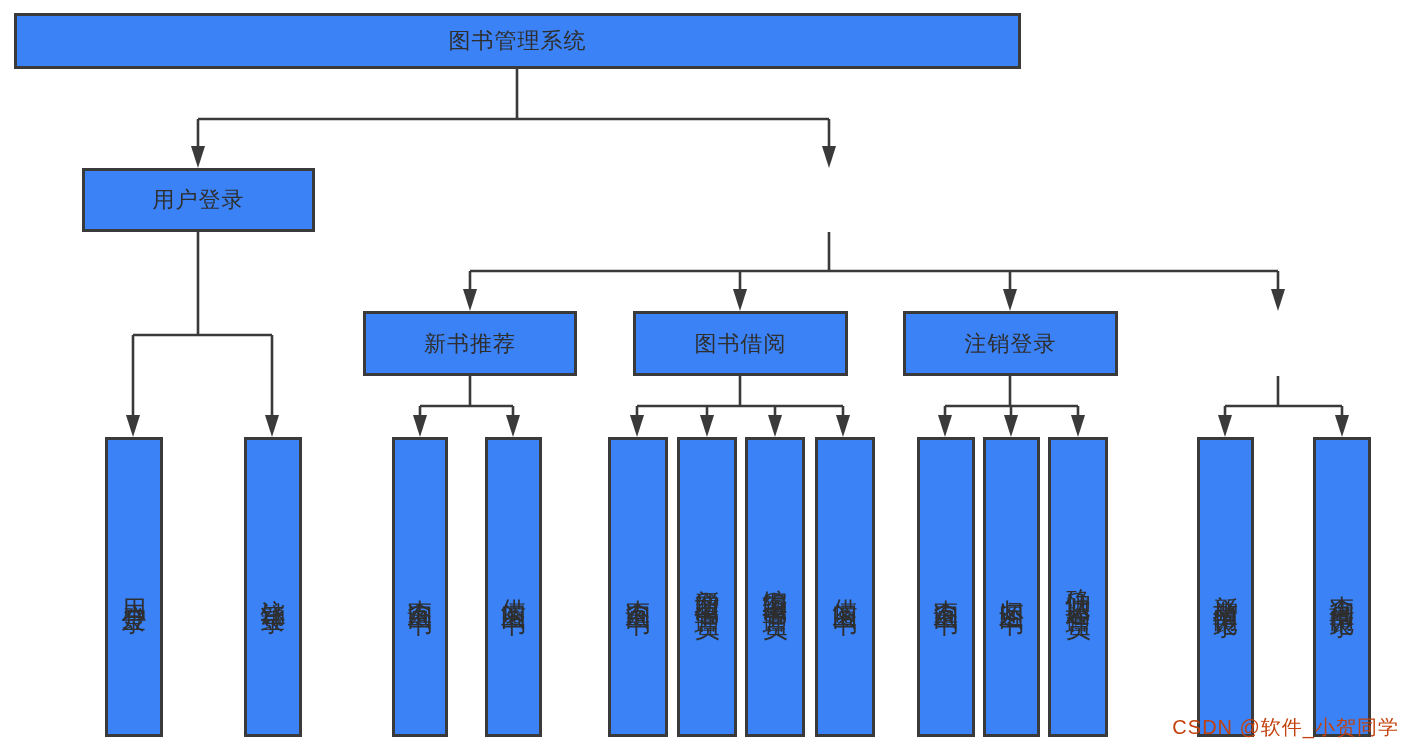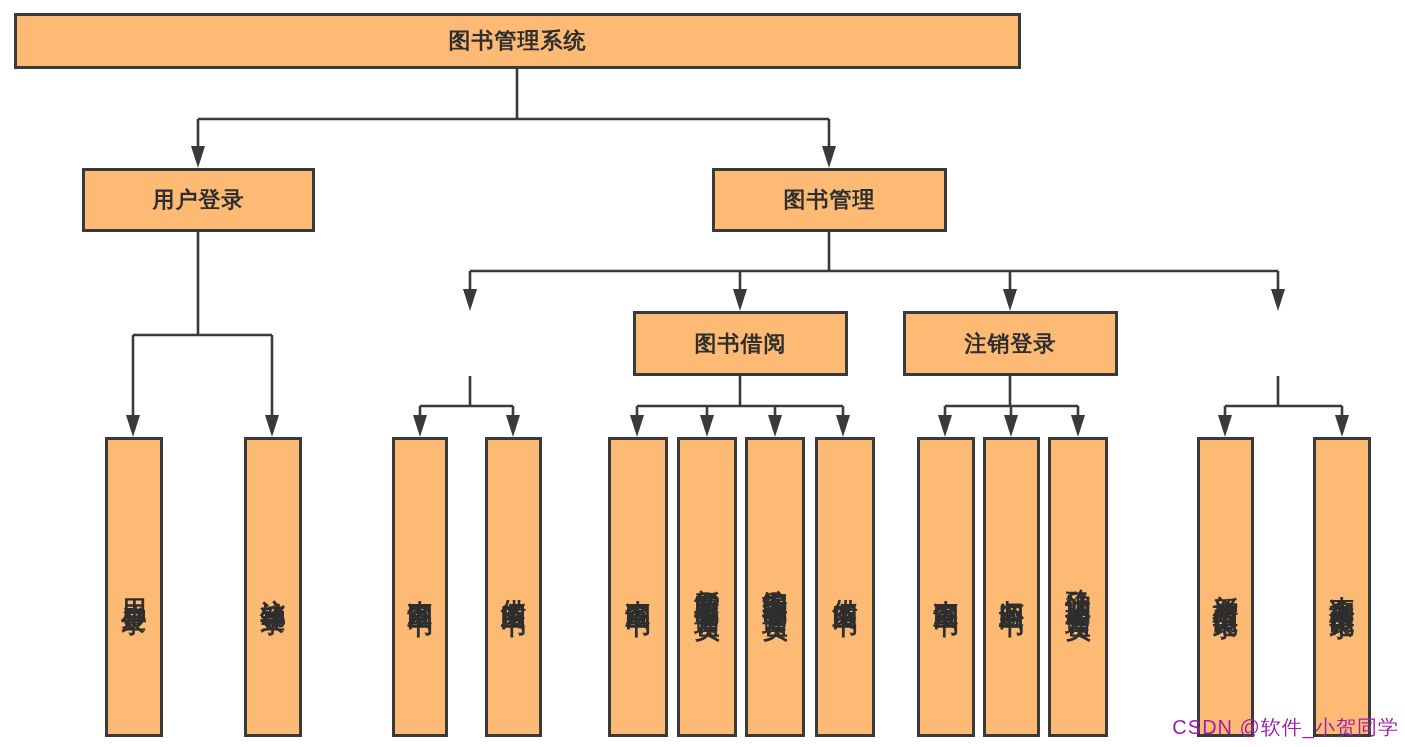--- a/index.html
+++ b/index.html
@@ -9,46 +9,45 @@
     background:#ffffff;
     font-family:"Liberation Sans","DejaVu Sans",sans-serif;
     color:#2e2e2e;
     overflow:hidden;
   }
   .connectors{
     position:absolute;left:0;top:0;width:1405px;height:747px;
   }
   .node{
     position:absolute;
-    background:#fdba74;
+    background:#3b82f6;
     border:3px solid #3a3a3a;
     box-sizing:border-box;
     display:flex;
     align-items:center;
     justify-content:center;
     text-align:center;
-    font-weight:bold;
   }
   .hbox{
     font-size:22px;
     letter-spacing:1px;
     white-space:nowrap;
   }
   .vbox{
     writing-mode:vertical-rl;
     font-size:25px;
     letter-spacing:4px;
     line-height:1;
   }
   .watermark{
     position:absolute;
     right:6px;
     bottom:6px;
     font-size:20px;
-    color:#a21caf;
+    color:#c2410c;
     letter-spacing:1px;
     white-space:nowrap;
     z-index:5;
   }
   svg line, svg path{stroke:#3a3a3a;stroke-width:2.6;fill:none;}
   svg polygon{fill:#3a3a3a;stroke:none;}
 </style>
 </head>
 <body>
 
@@ -112,22 +111,22 @@
       <line x1="1225" y1="406" x2="1225" y2="421"></line>
         <polygon points="1218,415 1232,415 1225,437"></polygon>
       <line x1="1342" y1="406" x2="1342" y2="421"></line>
         <polygon points="1335,415 1349,415 1342,437"></polygon>
     </g>
   </svg>
 
   <div class="node hbox" style="left:14px;top:13px;width:1007px;height:56px;">图书管理系统</div>
 
   <div class="node hbox" style="left:82px;top:168px;width:233px;height:64px;">用户登录</div>
-  <div class="node hbox" style="left:712px;top:168px;width:235px;height:64px;">图书管理</div>
 
+  <div class="node hbox" style="left:363px;top:311px;width:214px;height:65px;">新书推荐</div>
   <div class="node hbox" style="left:633px;top:311px;width:215px;height:65px;text-align:center;">图书借阅</div>
   <div class="node hbox" style="left:903px;top:311px;width:215px;height:65px;">注销登录</div>
 
   <div class="node vbox" style="left:105px;top:437px;width:58px;height:300px;">用户登录</div>
   <div class="node vbox" style="left:244px;top:437px;width:58px;height:300px;">注销登录</div>
 
   <div class="node vbox" style="left:392px;top:437px;width:56px;height:300px;">查询图书</div>
   <div class="node vbox" style="left:485px;top:437px;width:57px;height:300px;">借阅图书</div>
 
   <div class="node vbox" style="left:608px;top:437px;width:60px;height:300px;">查询图书</div>

